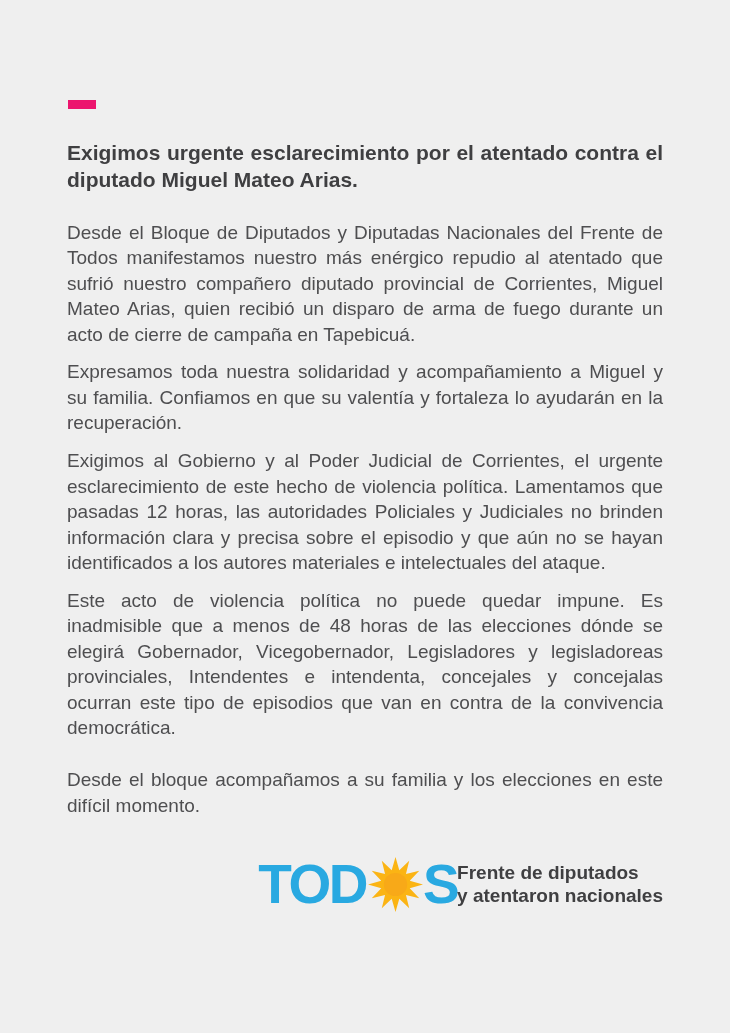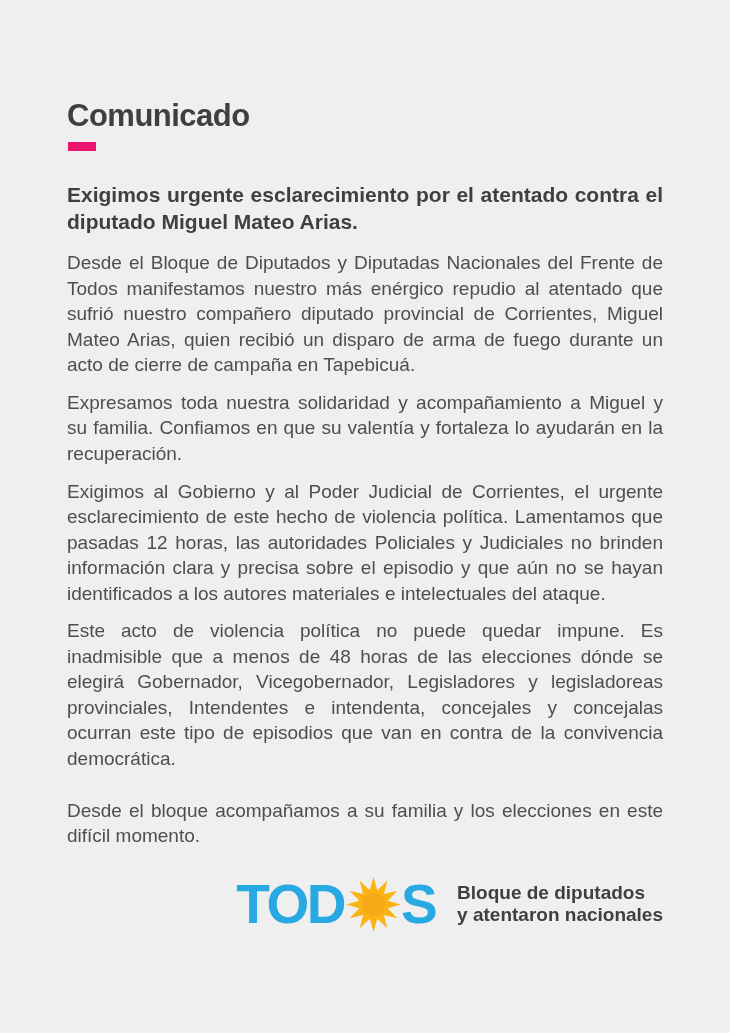--- a/index.html
+++ b/index.html
@@ -38,38 +38,38 @@
     height:9px;
     background:var(--accent-pink,#EC156E);
     margin:0 0 30px 1px;
   }
   .headline{
     font-size:21px;
     font-weight:700;
     color:var(--heading-text,#3F3F41);
     line-height:1.3;
     text-align:justify;
-    margin:0 0 15px 0;
+    margin:0 0 26px 0;
   }
   .body-copy p{
     font-size:19px;
     line-height:1.345;
     color:var(--text,#4E4E50);
     text-align:justify;
     margin:12px 0 7px 0;
   }
   .body-copy p.closing{
     margin-top:26px;
   }
   .logo-row{
-    margin-top:27px;
+    margin-top:38px;
     display:flex;
     justify-content:flex-end;
     align-items:center;
-    gap:22px;
+    gap:0;
   }
   .todos-wordmark{
     display:inline-flex;
     align-items:center;
     font-size:55px;
     font-weight:800;
     color:var(--logo-blue,#29A9E1);
     letter-spacing:-2.5px;
     line-height:1;
   }
@@ -84,21 +84,20 @@
     font-weight:700;
     color:var(--heading-text,#3F3F41);
     line-height:1.18;
   }
 </style>
 </head>
 <body>
 
 <div class="page">
 
-  <h1 class="page-title">Comunicado</h1>
 
   <div class="accent-bar"></div>
 
   <h2 class="headline">Exigimos urgente esclarecimiento por el atentado contra el diputado Miguel Mateo Arias.</h2>
 
   <div class="body-copy">
     <p>Desde el Bloque de Diputados y Diputadas Nacionales del Frente de Todos manifestamos nuestro más enérgico repudio al atentado que sufrió nuestro compañero diputado provincial de Corrientes, Miguel Mateo Arias, quien recibió un disparo de arma de fuego durante un acto de cierre de campaña en Tapebicuá.</p>
     <p>Expresamos toda nuestra solidaridad y acompañamiento a Miguel y su familia. Confiamos en que su valentía y fortaleza lo ayudarán en la recuperación.</p>
     <p>Exigimos al Gobierno y al Poder Judicial de Corrientes, el urgente esclarecimiento de este hecho de violencia política. Lamentamos que pasadas 12 horas, las autoridades Policiales y Judiciales no brinden información clara y precisa sobre el episodio y que aún no se hayan identificados a los autores materiales e intelectuales del ataque.</p>
     <p>Este acto de violencia política no puede quedar impune. Es inadmisible que a menos de 48 horas de las elecciones dónde se elegirá Gobernador, Vicegobernador, Legisladores y legisladoreas provinciales, Intendentes e intendenta, concejales y concejalas ocurran este tipo de episodios que van en contra de la convivencia democrática.</p>
@@ -110,19 +109,19 @@
     <div class="todos-wordmark">
       <span>TOD</span>
       <svg class="sun" viewBox="0 0 54 54" aria-hidden="true">
         <polygon fill="var(--sun-yellow,#FBB414)" points="27,1 30.6,13.5 40,4.5 36.9,17.1 49.5,14 40.5,23.4 53,27 40.5,30.6 49.5,40 36.9,36.9 40,49.5 30.6,40.5 27,53 23.4,40.5 14,49.5 17.1,36.9 4.5,40 13.5,30.6 1,27 13.5,23.4 4.5,14 17.1,17.1 14,4.5 23.4,13.5"></polygon>
         <circle cx="27" cy="27" r="11" fill="#F49B1D" opacity="0.45"></circle>
       </svg>
       <span>S</span>
     </div>
 
     <div class="logo-caption">
-      <div>Bloque de diputados</div>
+      <div>Frente de diputados</div>
       <div>y atentaron nacionales</div>
     </div>
 
   </div>
 
 </div>
 
 </body></html>

